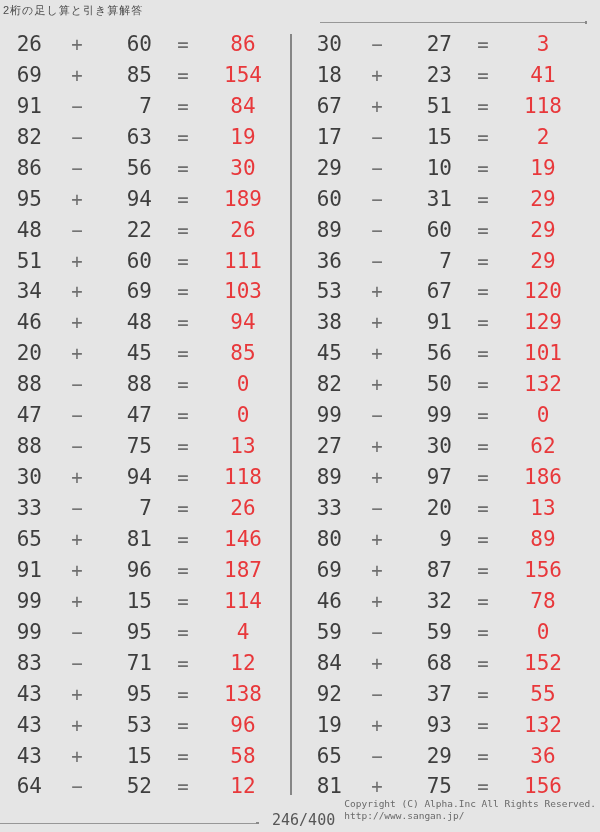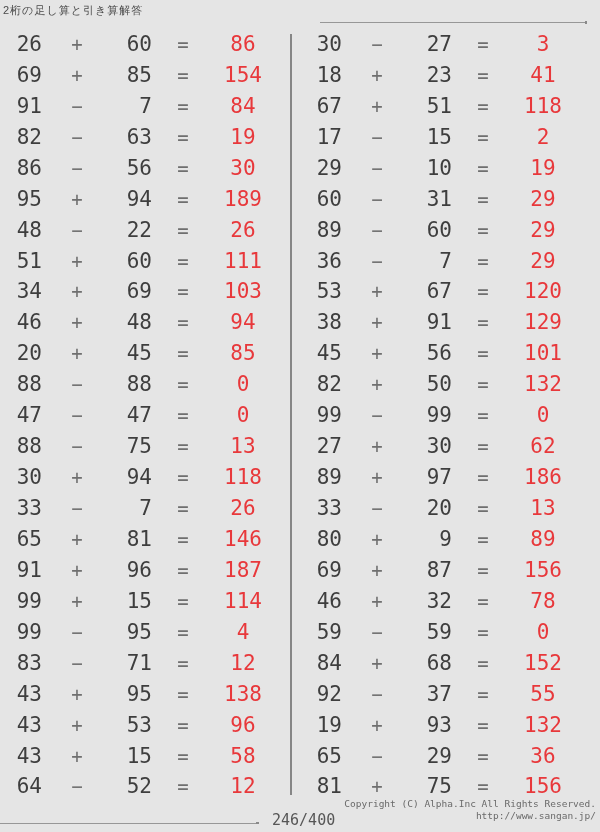--- a/index.html
+++ b/index.html
@@ -90,21 +90,21 @@
     top: 811px;
     font-size: 15px;
     color: #565656;
     font-family: "DejaVu Sans Mono", monospace;
     font-weight: 300;
   }
   .copyright {
     position: absolute;
     right: 4px;
     top: 798px;
-    text-align: right;
+    text-align: left;
     font-size: 9.5px;
     line-height: 12px;
     color: #6a6a6a;
     font-family: "DejaVu Sans Mono", monospace;
   }
 </style>
 </head>
 <body>
 
 <div class="sheet">

